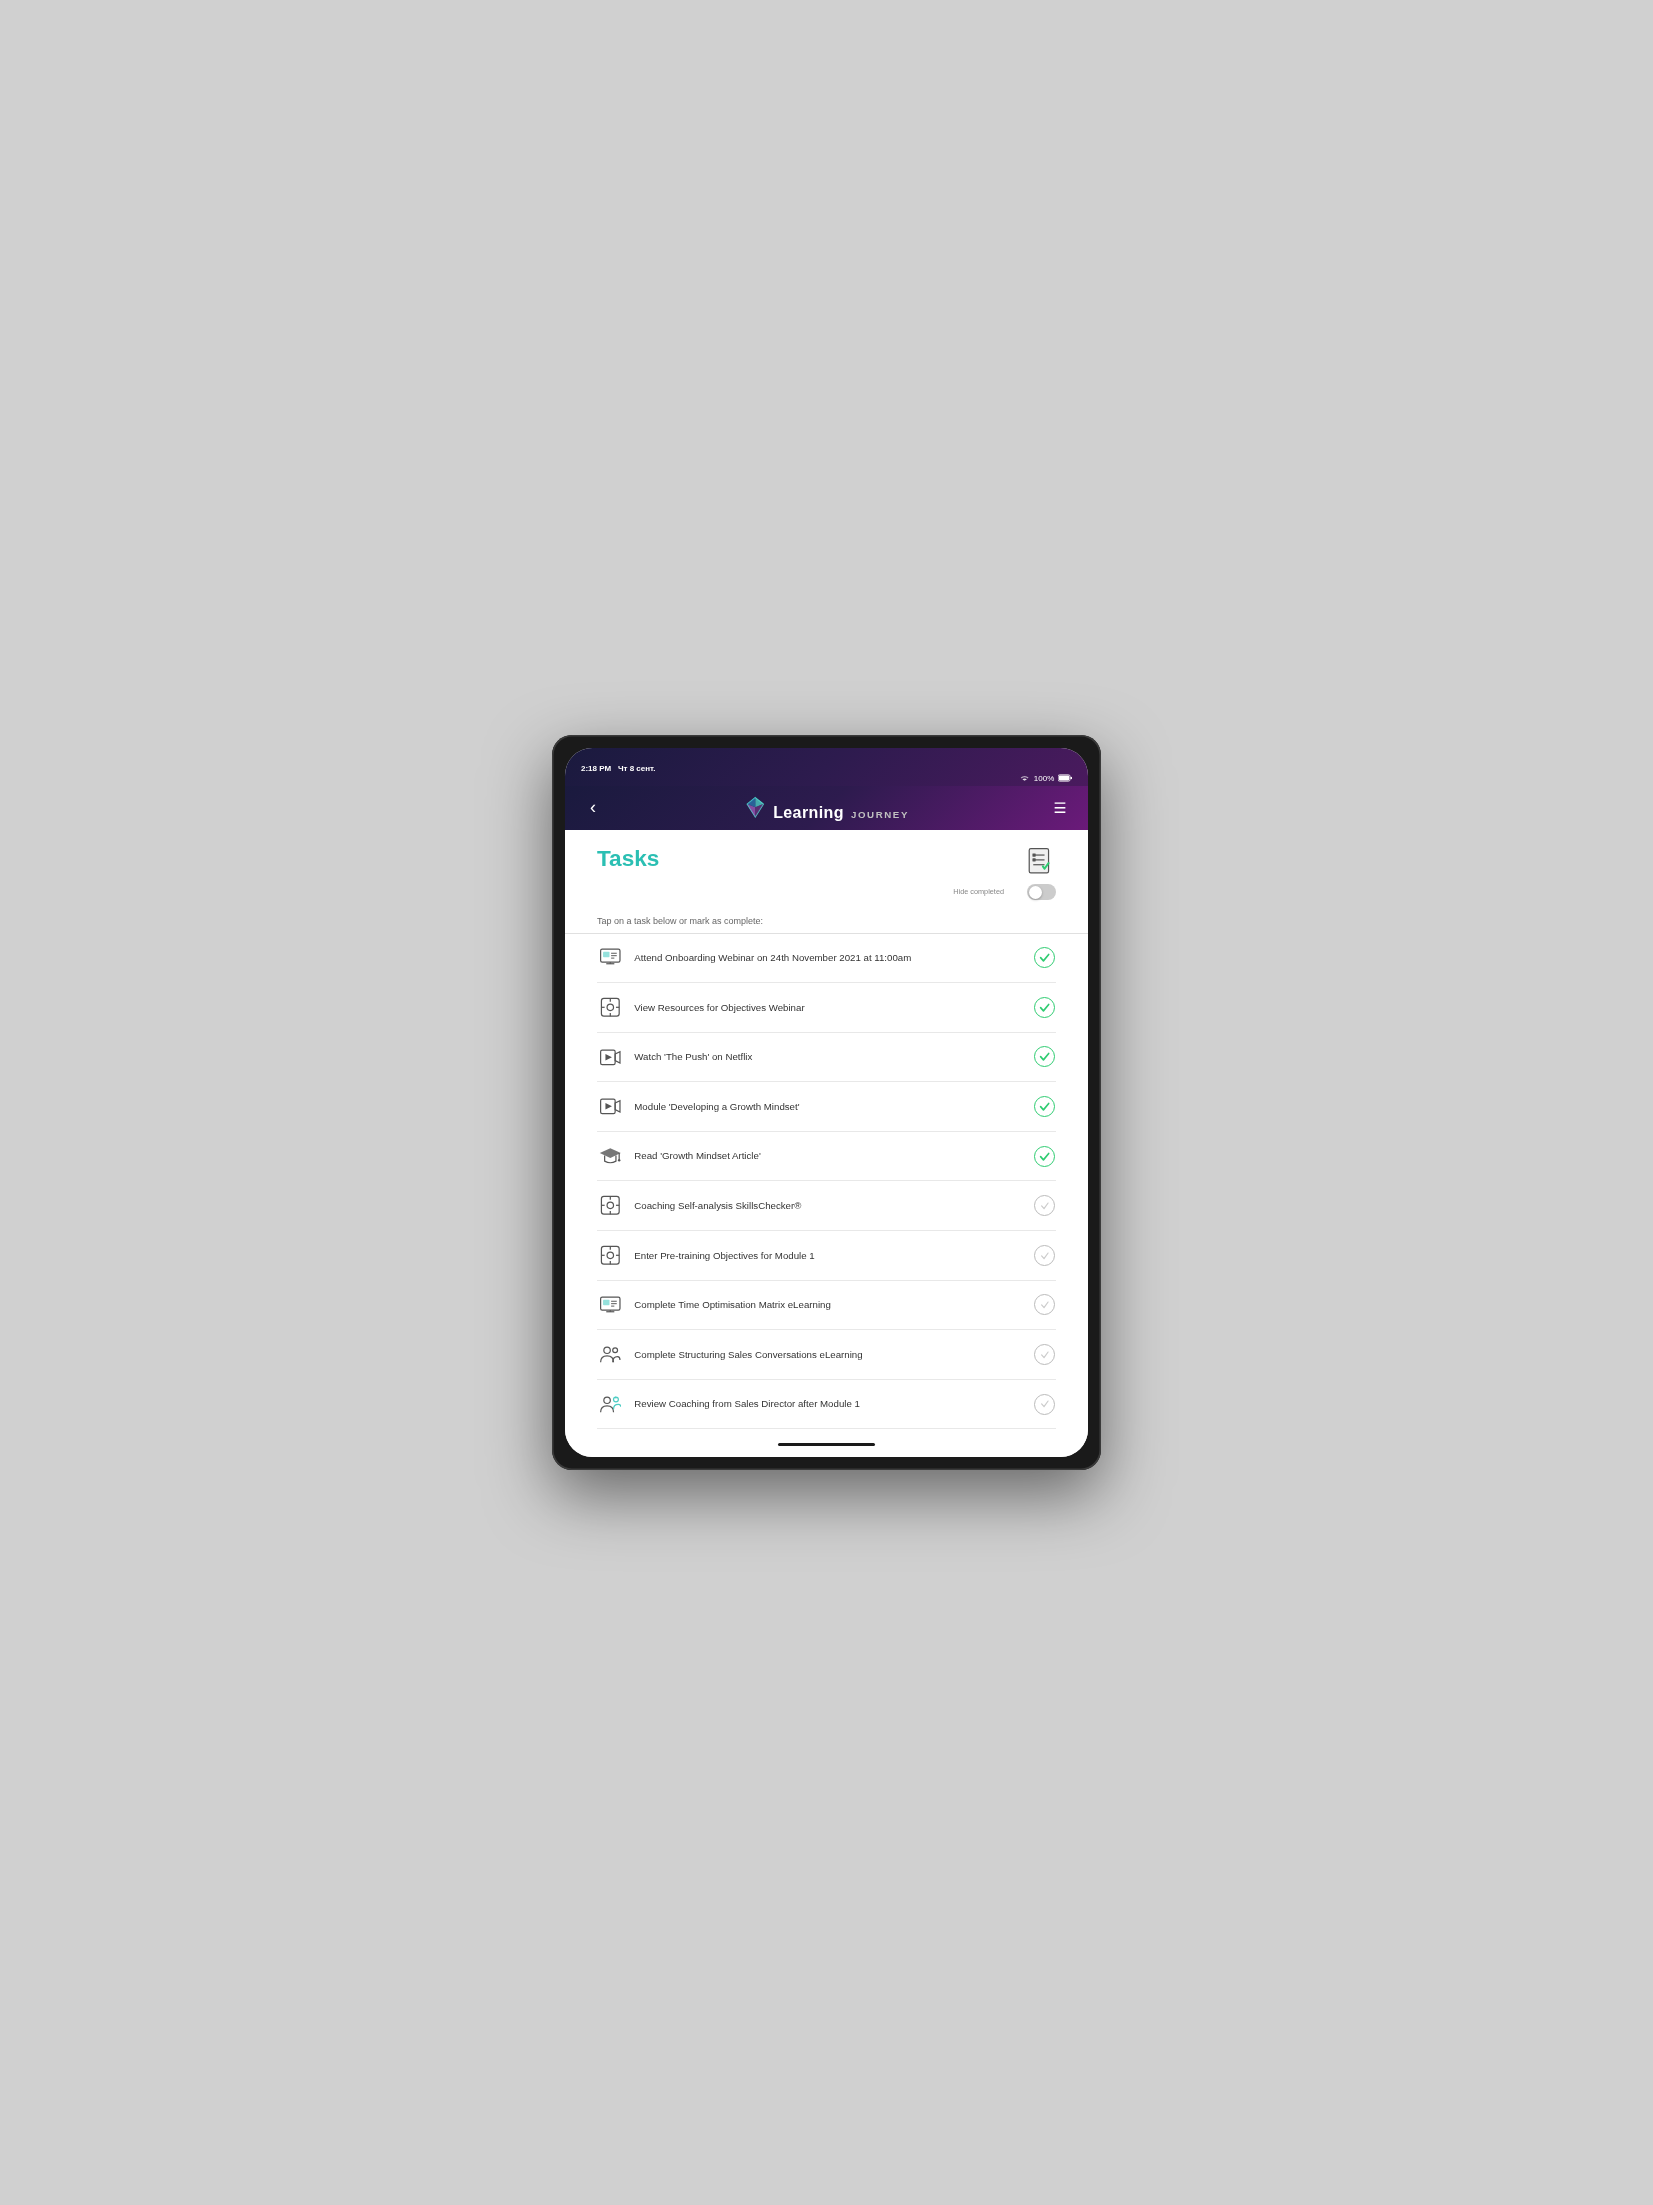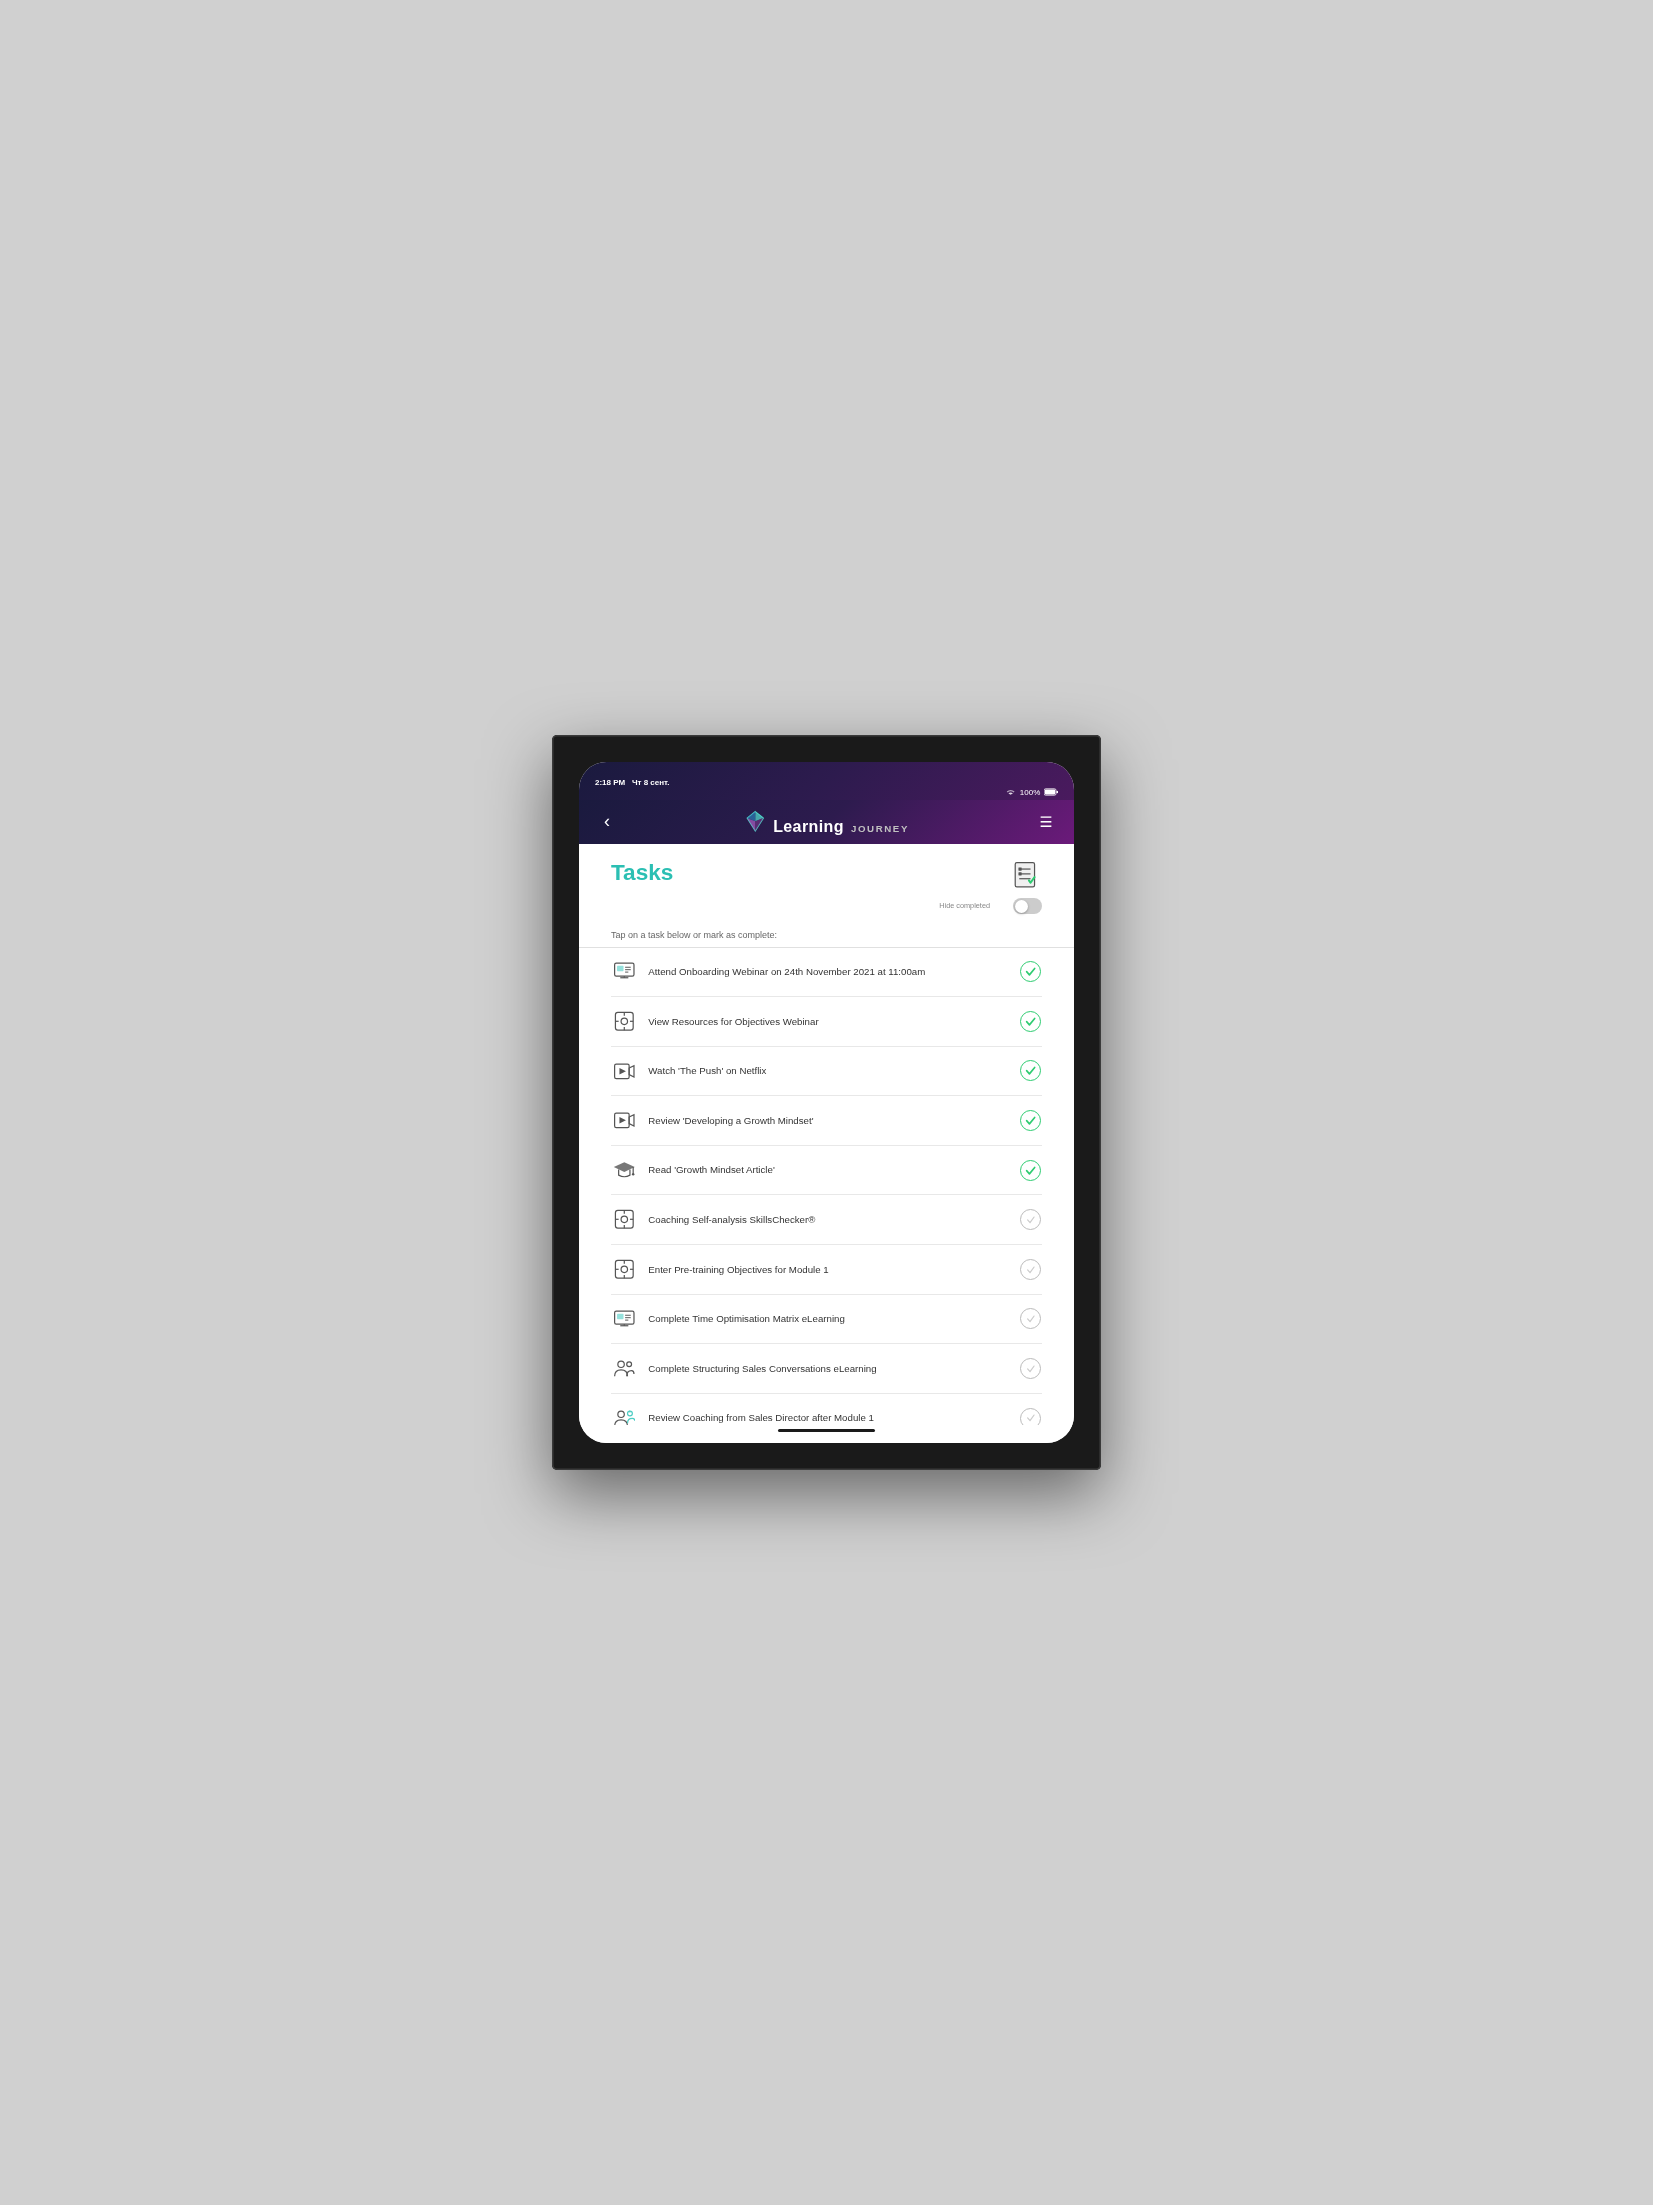--- a/index.html
+++ b/index.html
@@ -11,22 +11,22 @@
       justify-content: center;
       align-items: center;
       min-height: 100vh;
       font-family: -apple-system, BlinkMacSystemFont, 'Helvetica Neue', Arial, sans-serif;
     }
 
     .device-frame {
       width: 549px;
       height: 735px;
       background: #1a1a1a;
-      border-radius: 5px;
-      padding: 27px;
+      border-radius: 20px;
+      padding: 13px;
       box-shadow: 0 24px 65px rgba(0,0,0,0.5), inset 0 0 0 1.6px #3a3a3a;
       position: relative;
     }
 
     .device-screen {
       width: 100%;
       height: 100%;
       background: #f5f5f5;
       border-radius: 27.4px;
       overflow: hidden;
@@ -413,21 +413,21 @@
             </div>
           </div>
           <div class="task-item">
             <div class="task-icon">
               <svg width="22.6" height="22.6" viewBox="0 0 28 28" fill="none" xmlns="http://www.w3.org/2000/svg">
         <rect x="2" y="5" width="18" height="18" rx="2" stroke="#555" stroke-width="1.5" fill="none"></rect>
         <polygon points="20,10 26,7 26,21 20,18" stroke="#555" stroke-width="1.5" fill="none"></polygon>
         <polygon points="8,10 16,14 8,18" fill="#555"></polygon>
       </svg>
             </div>
-            <span class="task-label">Review 'Developing a Growth Mindset'</span>
+            <span class="task-label">Module 'Developing a Growth Mindset'</span>
             <div class="task-check">
               <div class="check-completed">
         <svg width="11.3" height="11.3" viewBox="0 0 14 14" fill="none">
           <polyline points="2,7 5.5,11 12,3" stroke="#2ecc71" stroke-width="2" stroke-linecap="round" stroke-linejoin="round"></polyline>
         </svg>
       </div>
             </div>
           </div>
           <div class="task-item">
             <div class="task-icon">

